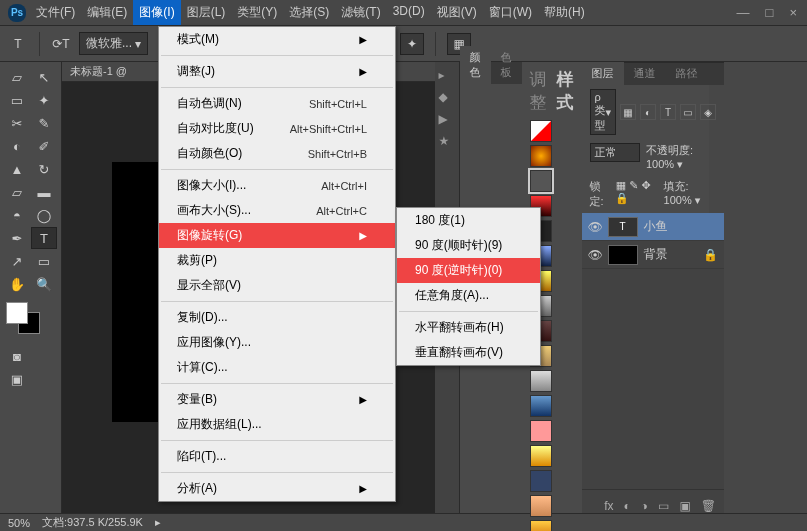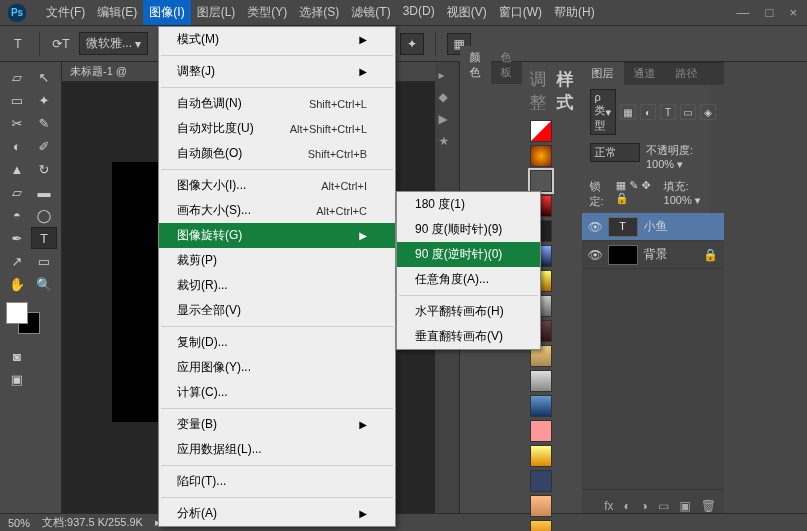--- a/index.html
+++ b/index.html
@@ -1,19 +1,19 @@
 <!DOCTYPE html>
 <html><head>
 <meta charset="utf-8">
 <style>
 *{margin:0;padding:0;box-sizing:border-box;font-family:"Microsoft YaHei",sans-serif;user-select:none}
 body{background:#474747;width:807px;height:531px;overflow:hidden;color:#ccc;font-size:12px;position:relative}
 .titlebar{height:26px;background:#474747;display:flex;align-items:center;padding-left:8px;border-bottom:1px solid #2a2a2a}
 .ps-logo{width:18px;height:18px;background:#0b3559;color:#5bc0ff;display:flex;align-items:center;justify-content:center;font-weight:bold;font-size:10px;border-radius:8px}
-.menubar{display:flex;margin-left:14px;flex:1}
+.menubar{display:flex;margin-left:4px;flex:1}
 .menubar>div{padding:4px 6px;color:#ccc;cursor:default}
 .menubar>div.active{background:#0b63c5;color:#fff}
 .win-ctrl{display:flex;gap:16px;margin-right:10px;color:#aaa;font-size:13px}
 .toolbar{height:36px;background:#4a4a4a;border-bottom:1px solid #2a2a2a;display:flex;align-items:center;padding:0 8px;gap:8px}
 .tool-icon{width:20px;height:20px;display:flex;align-items:center;justify-content:center;color:#ccc}
 .divider{width:1px;height:24px;background:#333;margin:0 3px}
 .tool-select{background:#3a3a3a;border:1px solid #222;padding:2px 6px;color:#ccc;font-size:12px;display:flex;align-items:center;gap:3px}
 .tool-btn{width:24px;height:22px;background:#3a3a3a;border:1px solid #222;display:flex;align-items:center;justify-content:center}
 .toolbtns{display:flex;gap:1px}
 .main{display:flex;height:calc(100% - 62px - 18px)}
@@ -47,26 +47,26 @@
 .layer-list{flex:1;background:#424242}
 .lrow{height:28px;display:flex;align-items:center;padding:0 6px;gap:6px;border-bottom:1px solid #3a3a3a}
 .lrow.sel{background:#5478a8}
 .eye{width:14px;color:#ccc}
 .lthumb{width:30px;height:20px;border:1px solid #666;background:#000;display:flex;align-items:center;justify-content:center;font-size:10px;color:#fff}
 .lthumb.t{background:#333}
 .lfoot{height:24px;background:#424242;border-top:1px solid #333;display:flex;align-items:flex-end;justify-content:flex-end;gap:10px;padding:0 8px;color:#aaa}
 .statusbar{height:18px;background:#474747;border-top:1px solid #2a2a2a;display:flex;align-items:center;font-size:11px;padding:0 8px;gap:12px}
 .menu{position:absolute;background:#eeeeee;border:1px solid #888;box-shadow:2px 2px 4px rgba(0,0,0,0.4);color:#000;font-size:12px;z-index:100}
 .menu-item{padding:4px 28px 4px 18px;display:flex;justify-content:space-between;align-items:center;gap:20px}
-.menu-item.hl{background:#15803d;color:#fff}
+.menu-item.hl{background:#ef4444;color:#fff}
 .menu-sep{height:1px;background:#ccc;margin:3px 2px}
 .menu-arrow{font-size:10px}
 .shortcut{color:#333;font-size:11px}
 #menu1{left:158px;top:26px;width:238px}
-#menu2{left:396px;top:191px;width:145px}
+#menu2{left:396px;top:207px;width:145px}
 .mini-icons{width:24px;background:#424242;display:flex;flex-direction:column;align-items:center;gap:6px;padding:6px 0}
 .mini-icons>div{width:16px;height:16px;color:#999}
 .right-wrap{display:flex;flex:1}
 </style>
 </head>
 <body>
 
 <div class="titlebar">
   <div class="ps-logo">Ps</div>
   <div class="menubar">
@@ -303,23 +303,20 @@
       <span class="shortcut">Alt+Ctrl+C</span>
     </div>
     <div class="menu-item hl">
       <span>图像旋转(G)</span>
       <span class="menu-arrow">▶</span>
     </div>
     <div class="menu-item">
       <span>裁剪(P)</span>
     </div>
     <div class="menu-item">
-      <span>裁切(R)...</span>
-    </div>
-    <div class="menu-item">
       <span>显示全部(V)</span>
     </div>
     <div class="menu-sep"></div>
     <div class="menu-item">
       <span>复制(D)...</span>
     </div>
     <div class="menu-item">
       <span>应用图像(Y)...</span>
     </div>
     <div class="menu-item">

